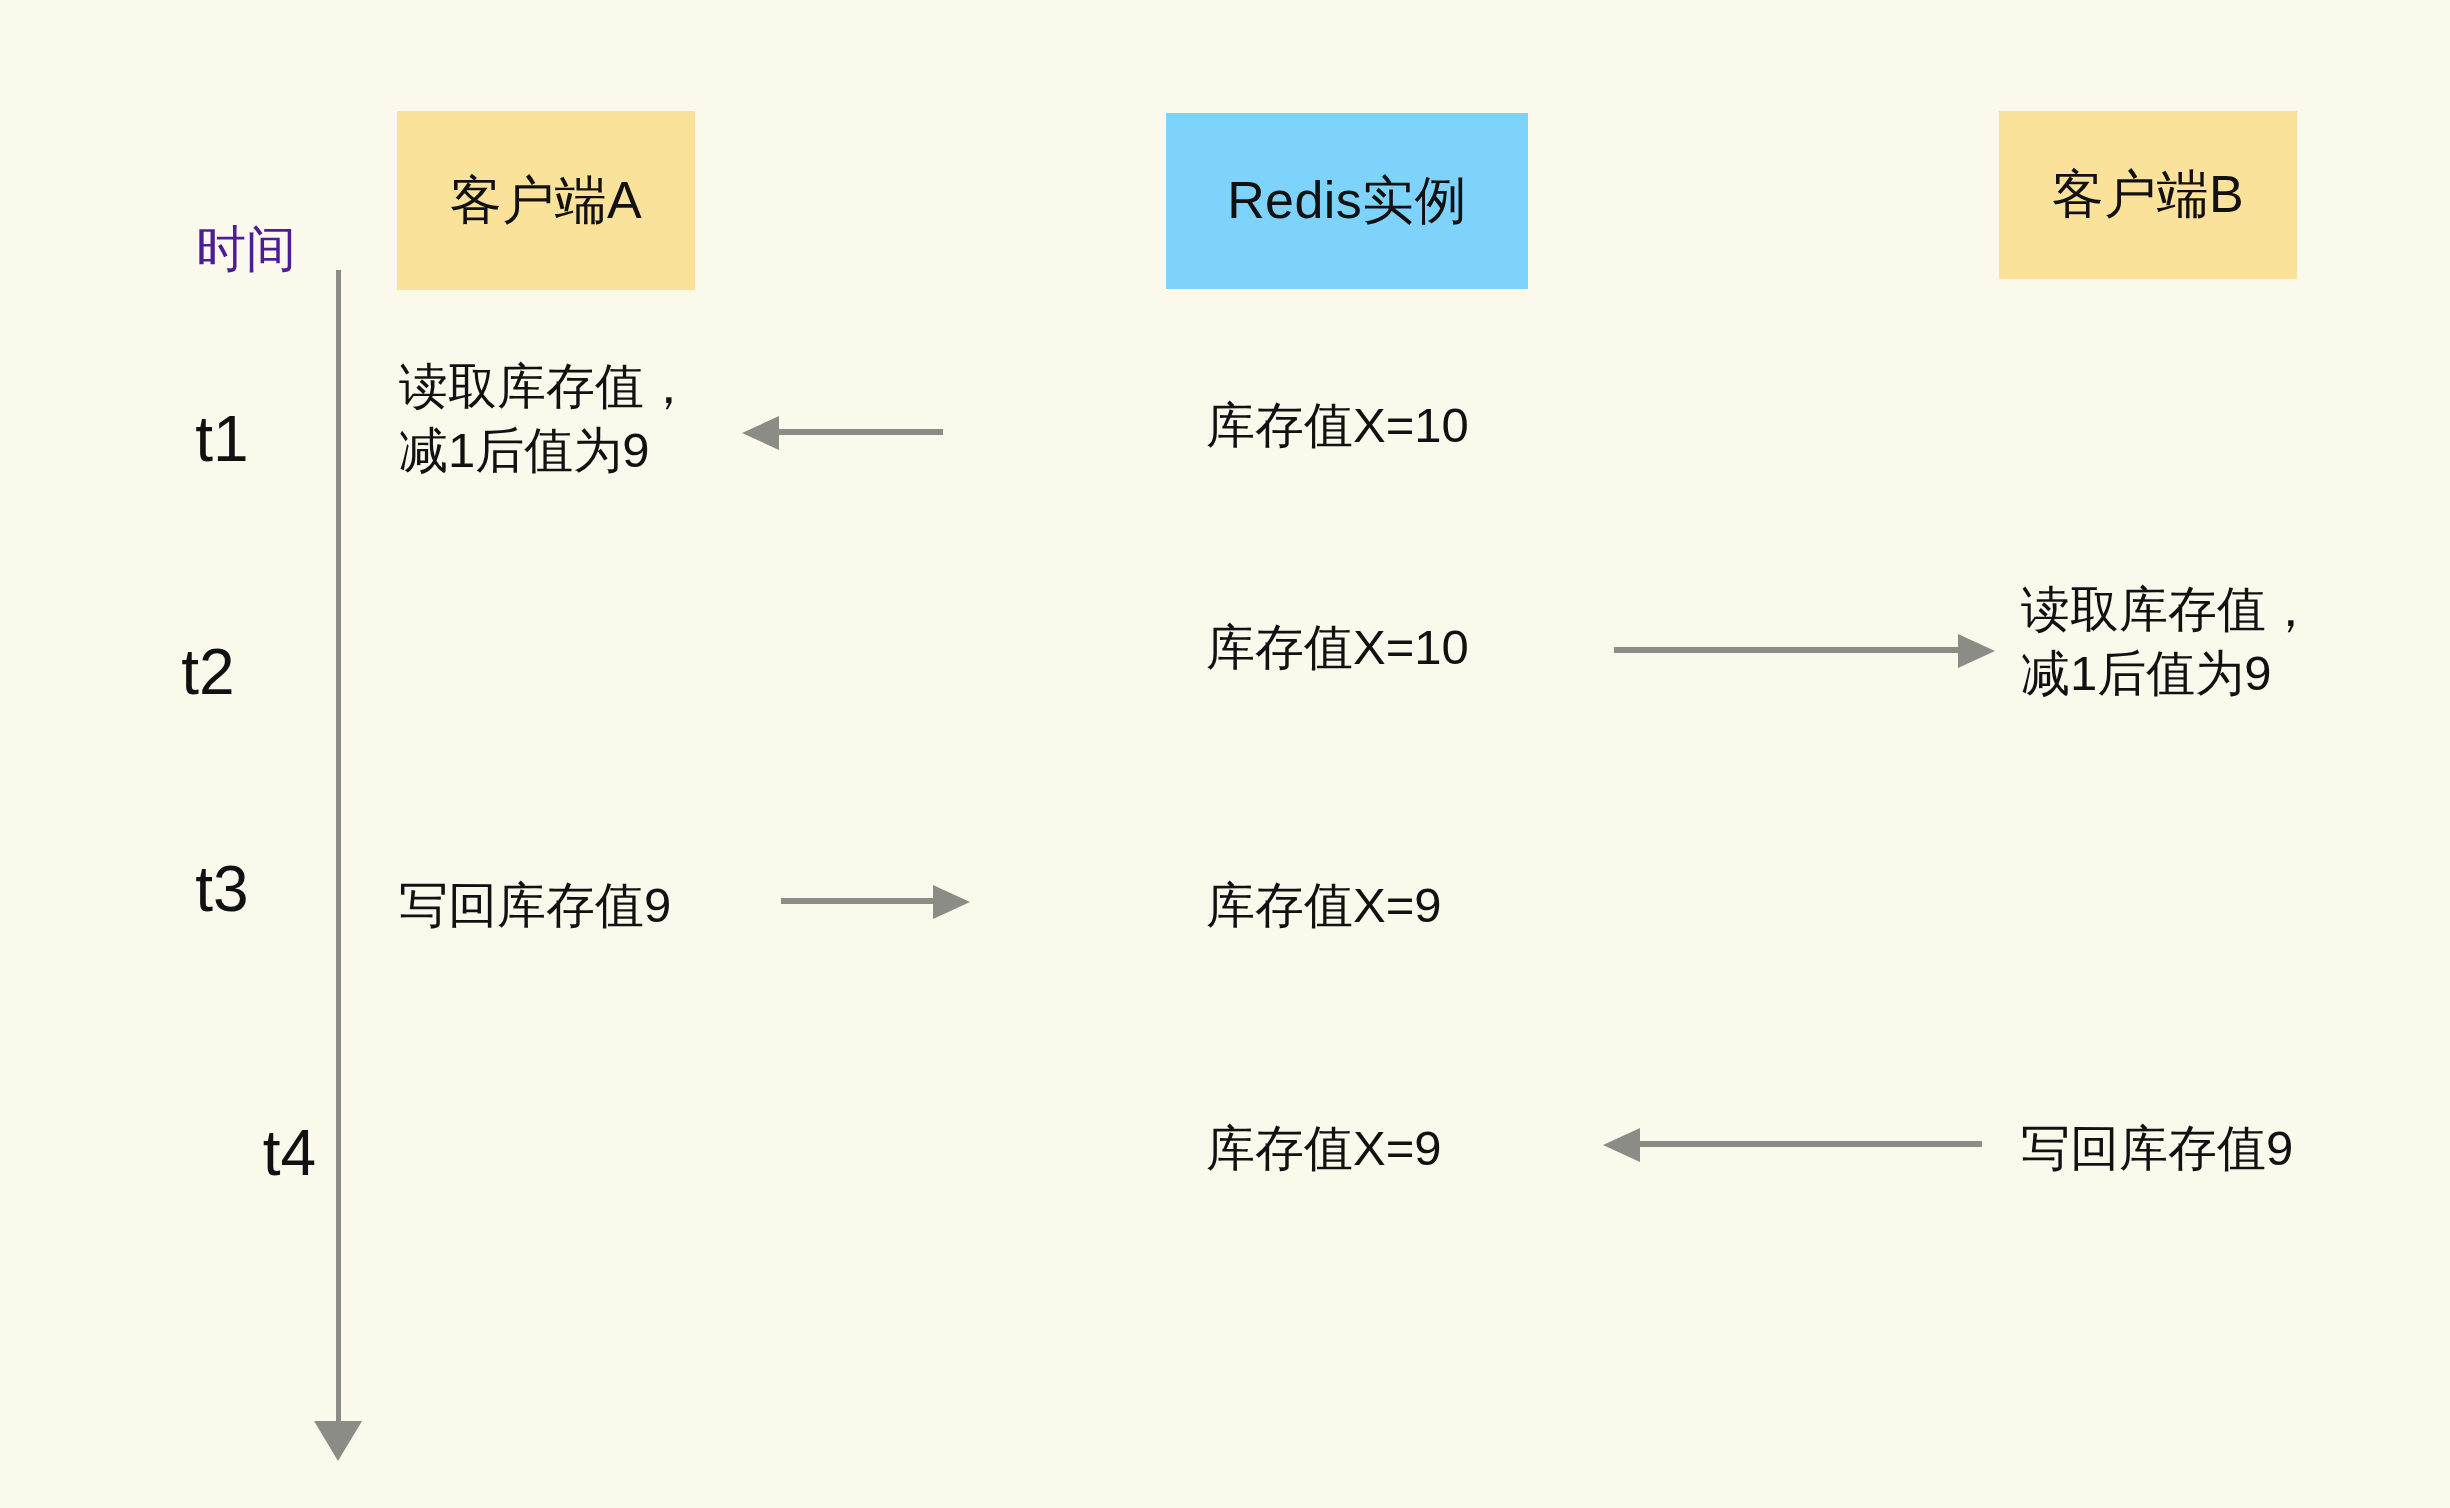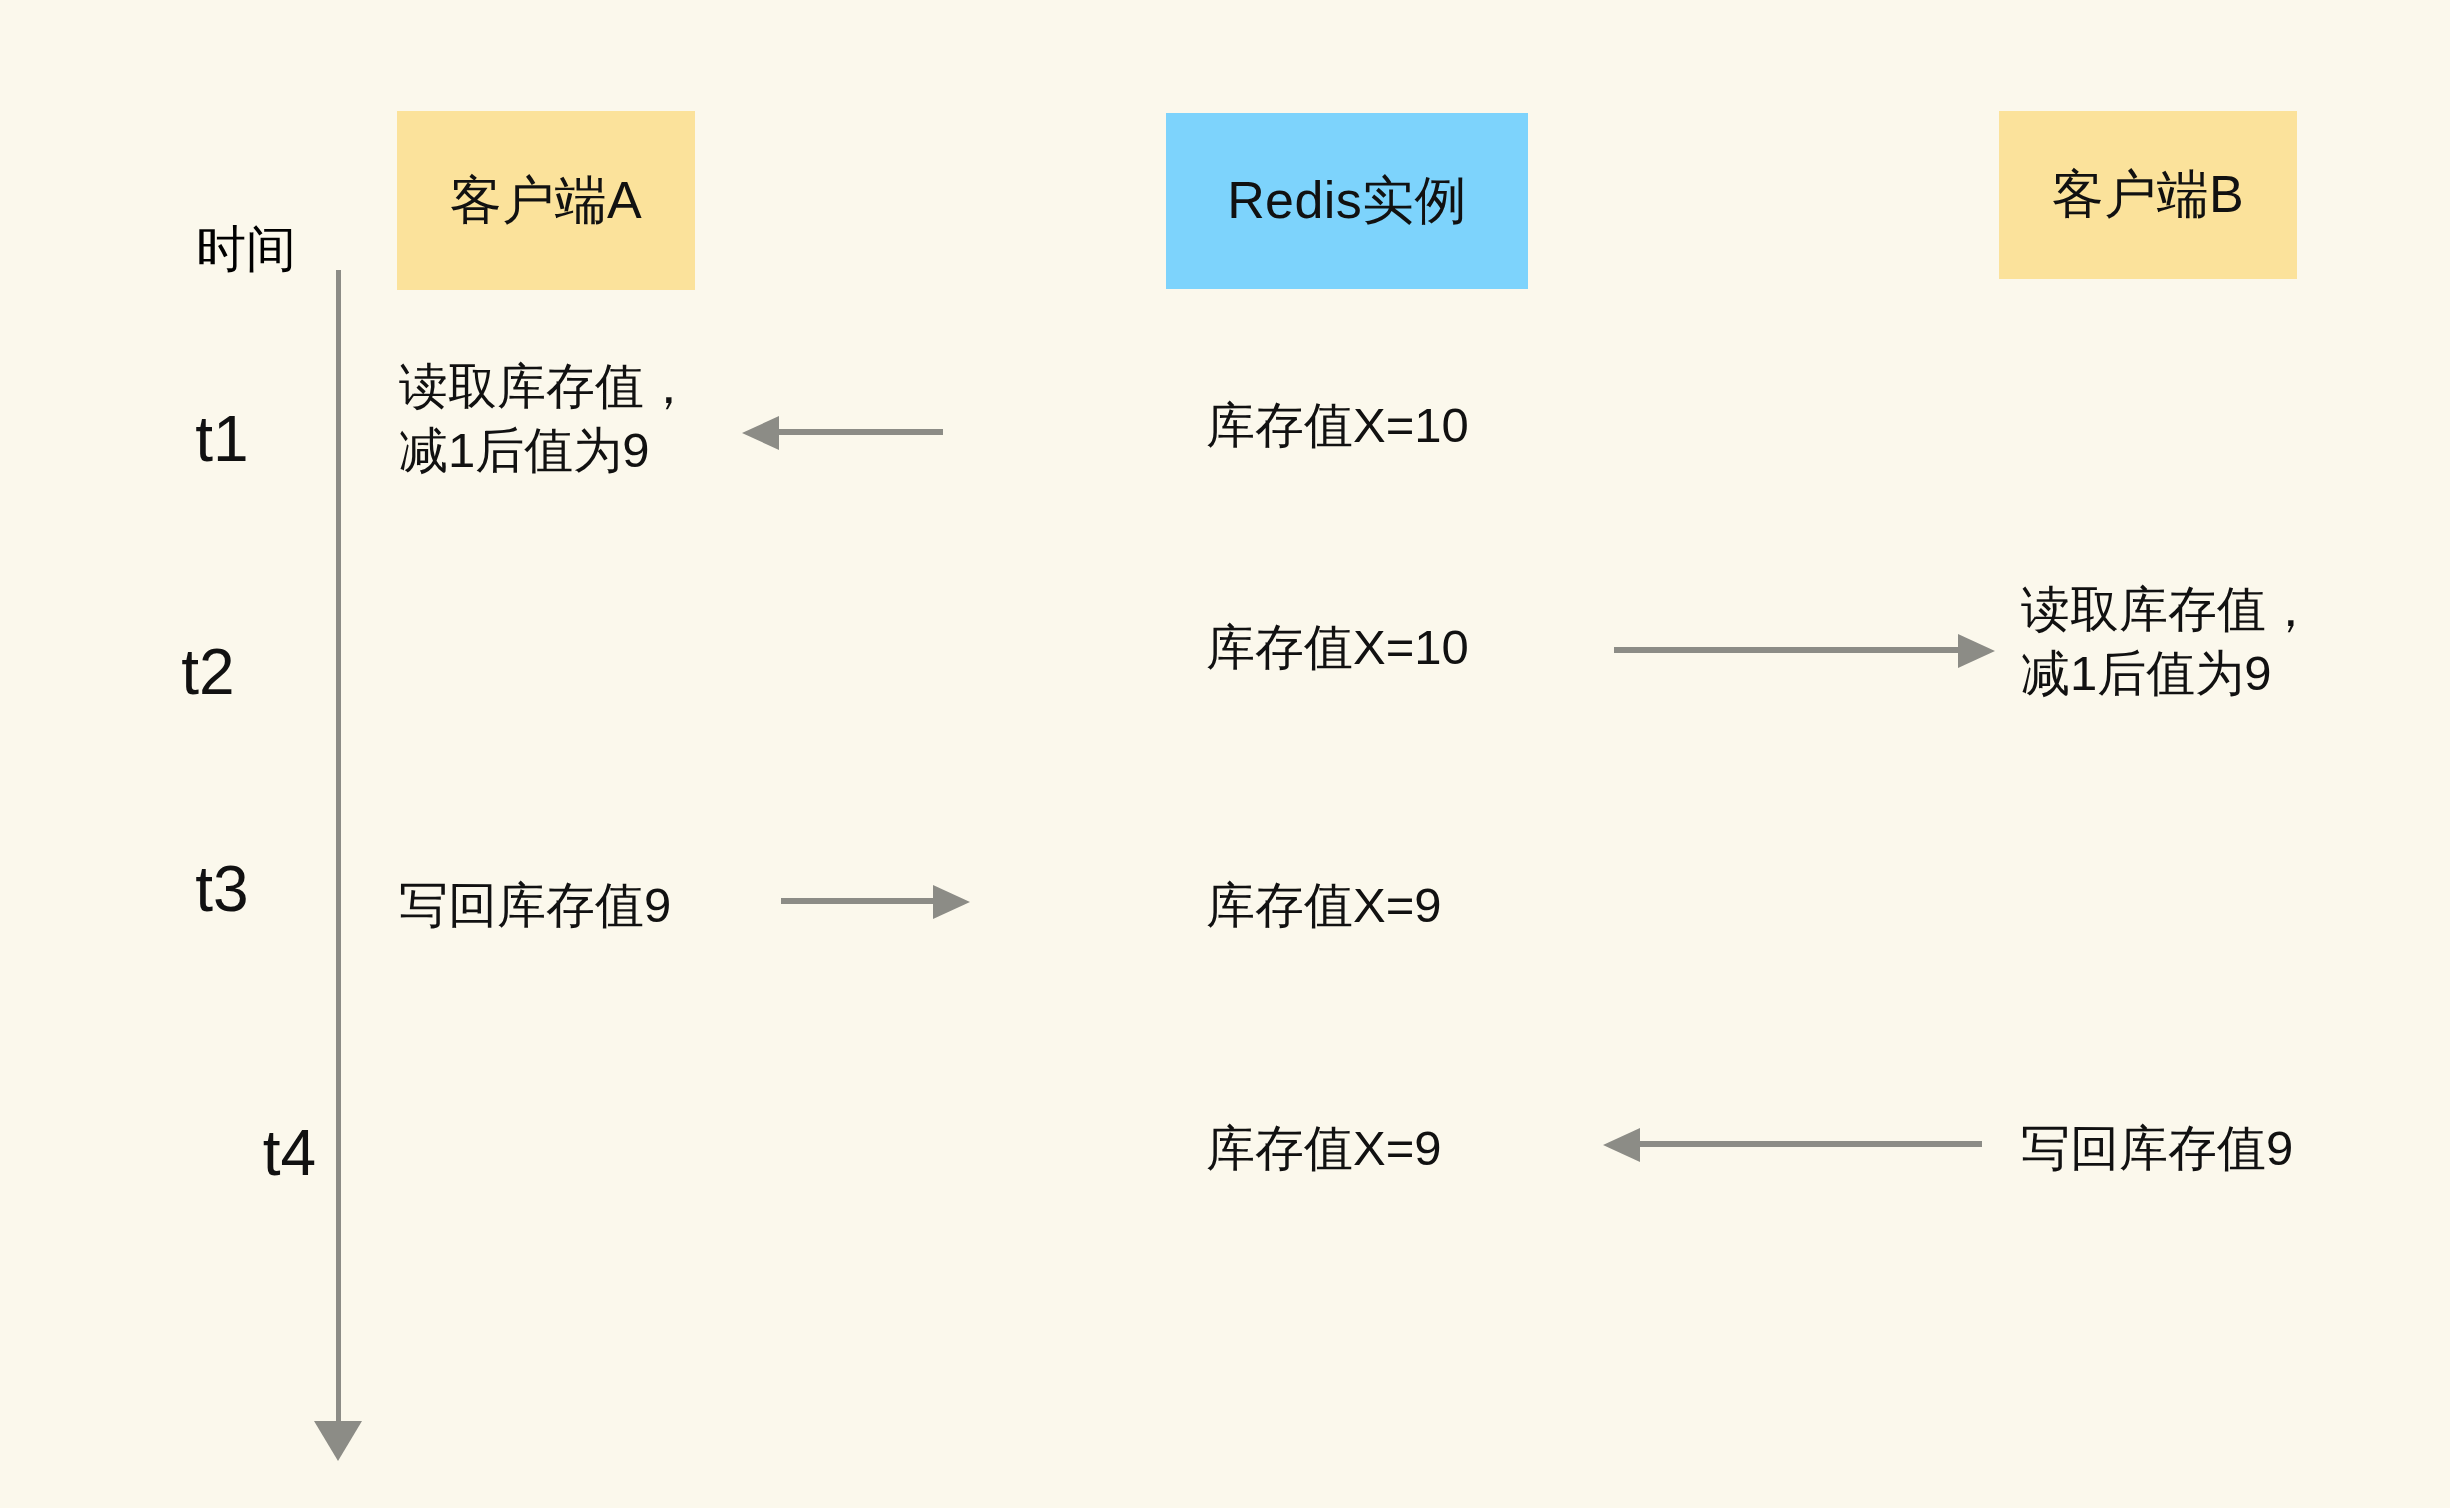--- a/index.html
+++ b/index.html
@@ -46,21 +46,21 @@
     background: #FBE29B;
   }
 
   
   .time-axis-label {
     position: absolute;
     left: 142px; top: 216px;
     width: 184px;
     text-align: center;
     font-size: 50px;
-    color: #000000;
+    color: #4c1d95;
     white-space: nowrap;
   }
   .time-line {
     position: absolute;
     left: 324px;
     top: 270px;
     width: 5px;
     height: 1156px;
     background: #8C8C86;
   }

